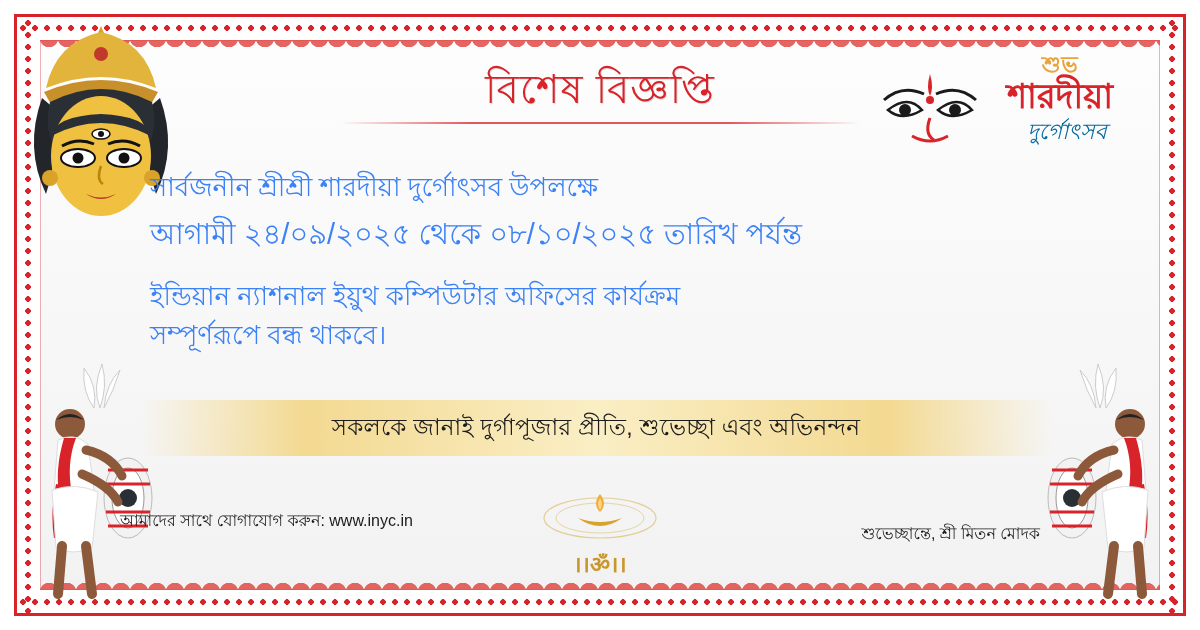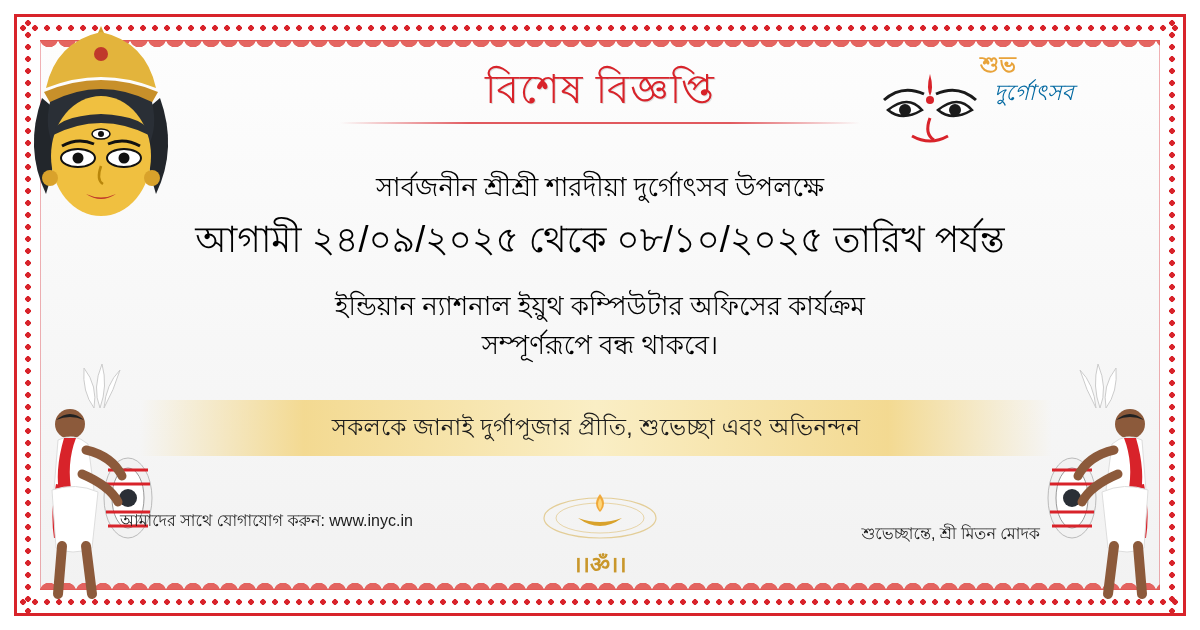--- a/index.html
+++ b/index.html
@@ -111,21 +111,21 @@
     height: 230px;
   }
 
   
   .logo {
     position: absolute;
     right: 58px;
     top: 52px;
     width: 260px;
     height: 125px;
-    text-align: left;
+    text-align: center;
     text-decoration: underline;
   }
   .logo-eye {
     position: absolute;
     left: 0;
     top: 18px;
     width: 96px;
     height: 78px;
   }
   .logo-text {
@@ -178,28 +178,28 @@
     height: 2px;
     background: linear-gradient(90deg, rgba(216,35,42,0) 0%, rgba(216,35,42,.75) 25%, rgba(216,35,42,.75) 75%, rgba(216,35,42,0) 100%);
   }
 
   
   .body-block {
     position: absolute;
     left: 150px;
     right: 150px;
     top: 168px;
-    text-align: center;
-    color: #000000;
+    text-align: left;
+    color: #3b82f6;
   }
   .body-line {
     line-height: 1.5;
   }
   .line-1 { font-size: 26px; }
-  .line-2 { font-size: 36px; margin-top: 6px; }
+  .line-2 { font-size: 29px; margin-top: 6px; }
   .line-3 { font-size: 26px; margin-top: 20px; }
   .line-4 { font-size: 26px; margin-top: 0; }
 
   
   .greet-banner {
     position: absolute;
     left: 140px;
     right: 148px;
     top: 400px;
     height: 56px;
@@ -323,20 +323,21 @@
       <circle cx="23" cy="40" r="6" fill="#1a1a1a"></circle>
       <path d="M56 40 q20 -16 34 0 q-20 12 -34 0z" fill="#ffffff" stroke="#1a1a1a" stroke-width="2.5"></path>
       <circle cx="73" cy="40" r="6" fill="#1a1a1a"></circle>
       <path d="M2 30 q18 -16 40 -6" stroke="#1a1a1a" stroke-width="3" fill="none"></path>
       <path d="M94 30 q-18 -16 -40 -6" stroke="#1a1a1a" stroke-width="3" fill="none"></path>
       <path d="M48 48 q-6 16 4 22" stroke="#d8232a" stroke-width="3" fill="none"></path>
       <path d="M30 66 q18 10 36 0" stroke="#d8232a" stroke-width="3" fill="none"></path>
     </svg>
     <div class="logo-text">
       <div class="logo-shubho">শুভ</div>
+      <div class="logo-sharadiya">শারদীয়া</div>
       <div class="logo-durgotsav">দুর্গোৎসব</div>
     </div>
   </div>
 
   <div class="headline">বিশেষ বিজ্ঞপ্তি</div>
   <div class="headline-rule"></div>
 
   <div class="body-block">
     <div class="body-line line-1">সার্বজনীন শ্রীশ্রী শারদীয়া দুর্গোৎসব উপলক্ষে</div>
     <div class="body-line line-2">আগামী ২৪/০৯/২০২৫ থেকে ০৮/১০/২০২৫ তারিখ পর্যন্ত</div>

